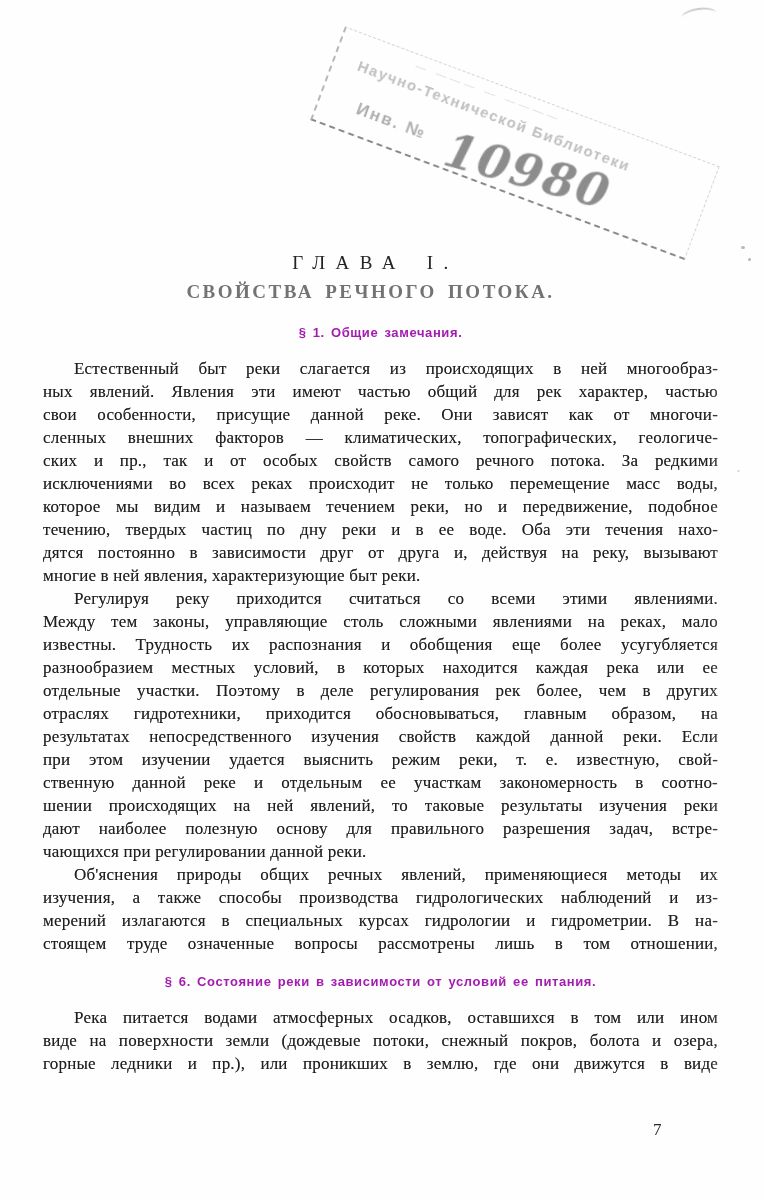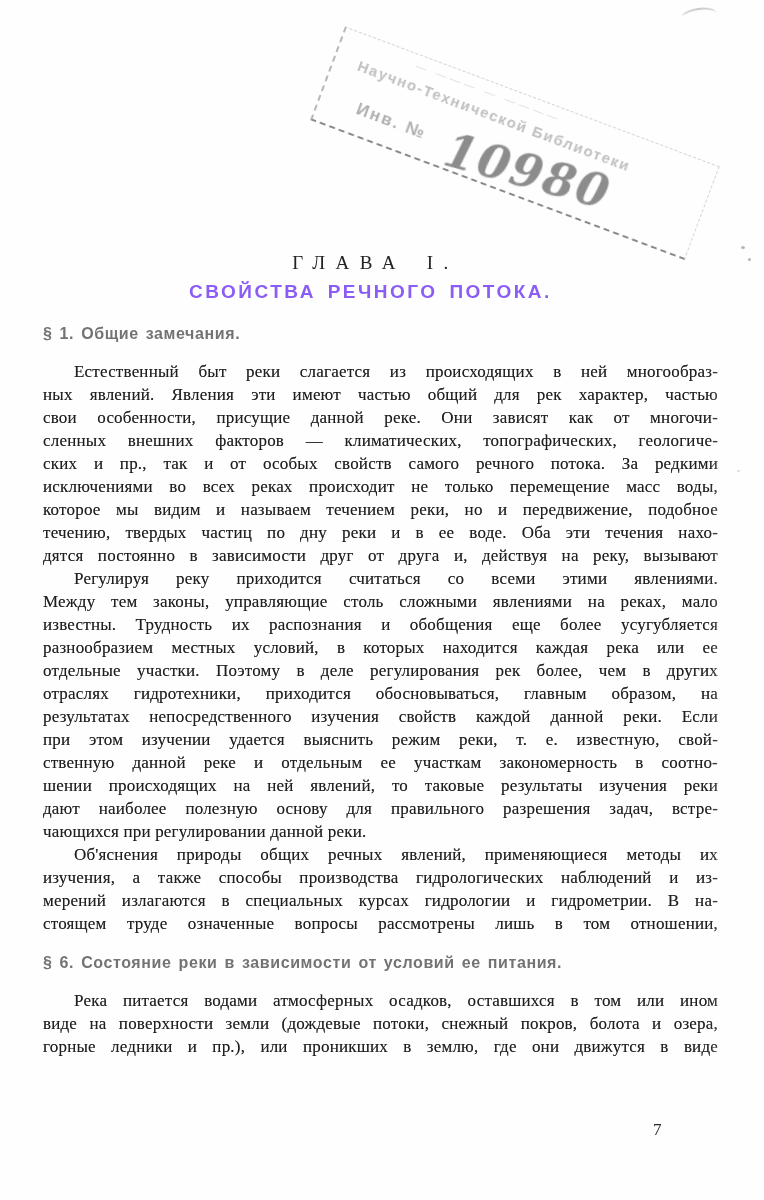--- a/index.html
+++ b/index.html
@@ -75,36 +75,37 @@
   .chapter-heading{
     text-align:center;
     font-size:19px;
     letter-spacing:0.55em;
     word-spacing:0.3em;
     margin:0 0 7px -10px;
     color:#242424;
   }
   .chapter-title{
     text-align:center;
-    font-family:Liberation Sans, sans-serif;
+    font-family:Liberation Serif, serif;
     font-weight:bold;
     font-size:19px;
     letter-spacing:2.5px;
     word-spacing:4px;
     margin:0 0 22px -20px;
-    color:#8b5cf6;
+    color:#737373;
   }
   .section-heading{
+    text-align:center;
     font-family:"Liberation Sans", sans-serif;
     font-weight:bold;
-    font-size:16px;
+    font-size:13px;
     letter-spacing:0.6px;
     word-spacing:2px;
     margin:19px 0 17px;
-    color:#737373;
+    color:#a21caf;
   }
   .paragraph{margin:0;}
   .text-line{
     font-size:17px;
     line-height:23px;
     letter-spacing:0.2px;
     text-align:justify;
     text-align-last:justify;
     text-shadow:0 0 0.4px rgba(20,20,20,0.5);
   }
@@ -150,20 +151,21 @@
         <div class="paragraph">
           <div class="text-line indent">Естественный быт реки слагается из происходящих в ней многообраз-</div>
           <div class="text-line">ных явлений.  Явления эти имеют частью общий для рек характер, частью</div>
           <div class="text-line">свои особенности, присущие данной реке.  Они зависят как от многочи-</div>
           <div class="text-line">сленных внешних факторов — климатических, топографических, геологиче-</div>
           <div class="text-line">ских и пр., так и от особых свойств самого речного потока.  За редкими</div>
           <div class="text-line">исключениями во всех реках происходит не только перемещение масс воды,</div>
           <div class="text-line">которое мы видим и называем течением реки, но и передвижение, подобное</div>
           <div class="text-line">течению, твердых частиц по дну реки и в ее воде.  Оба эти течения нахо-</div>
           <div class="text-line">дятся постоянно в зависимости друг от друга и, действуя на реку, вызывают</div>
+          <div class="text-line last">многие в ней явления, характеризующие быт реки.</div>
         </div>
         <div class="paragraph">
           <div class="text-line indent">Регулируя реку приходится считаться со всеми этими явлениями.</div>
           <div class="text-line">Между тем законы, управляющие столь сложными явлениями на реках, мало</div>
           <div class="text-line">известны.  Трудность их распознания и обобщения еще более усугубляется</div>
           <div class="text-line">разнообразием местных условий, в которых находится каждая река или ее</div>
           <div class="text-line">отдельные участки.  Поэтому в деле регулирования рек более, чем в других</div>
           <div class="text-line">отраслях гидротехники, приходится обосновываться, главным образом, на</div>
           <div class="text-line">результатах непосредственного изучения свойств каждой данной реки. Если</div>
           <div class="text-line">при этом изучении удается выяснить режим реки, т. е. известную, свой-</div>

